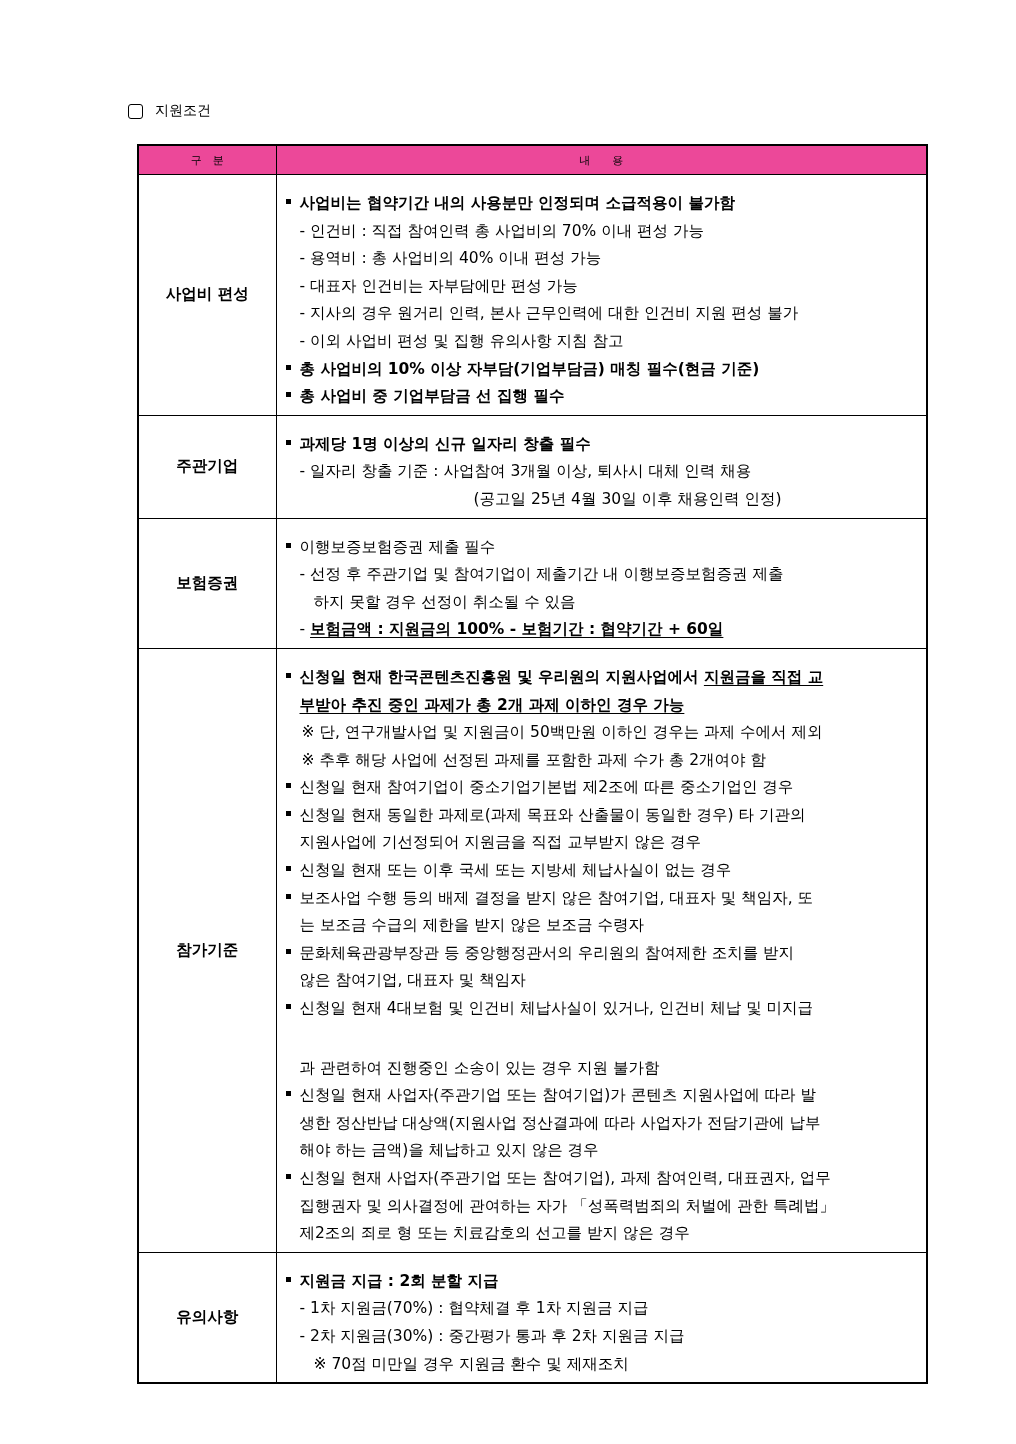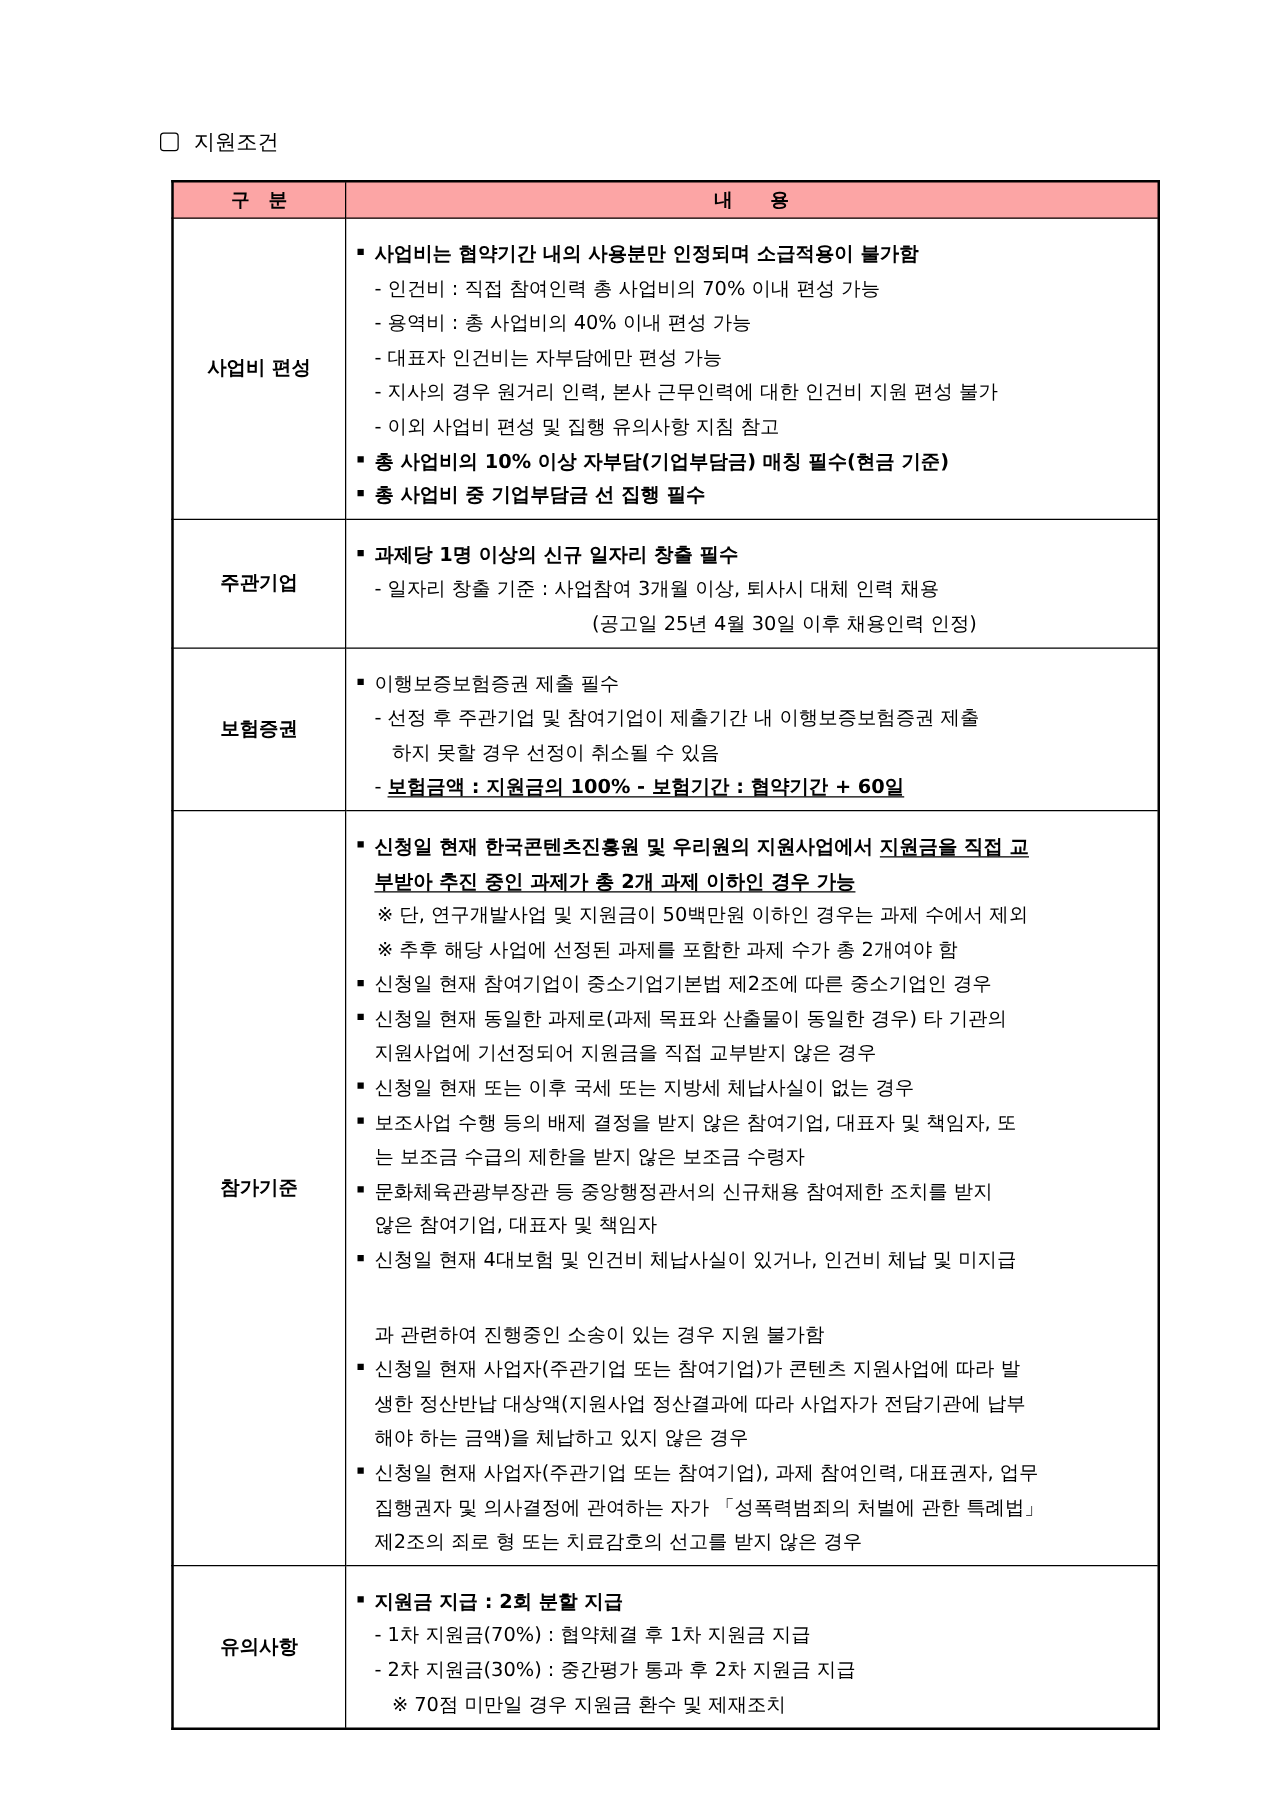--- a/index.html
+++ b/index.html
@@ -1,23 +1,23 @@
 <!DOCTYPE html>
 <html><head>
 <meta charset="utf-8">
 <style>
   html, body { margin:0; padding:0; background:#ffffff; }
   body { width:1016px; height:1444px; position:relative; font-family:"DejaVu Sans", "Liberation Sans", sans-serif; color:#000; }
-  .section-title { position:absolute; left:128px; top:102px; display:flex; align-items:center; gap:12px; font-family:"DejaVu Serif", "Liberation Serif", serif; font-size:17px; }
+  .section-title { position:absolute; left:128px; top:102px; display:flex; align-items:center; gap:12px; font-family:"DejaVu Serif", "Liberation Serif", serif; font-size:14px; }
   .checkbox-icon { width:15px; height:15px; border:1.5px solid #000; border-radius:3px; box-sizing:border-box; display:inline-block; }
   table.conditions { position:absolute; left:137px; top:144px; width:789px; border-collapse:collapse; border:2.5px solid #000; table-layout:fixed; }
   table.conditions th, table.conditions td { border:1px solid #000; }
   col.c1 { width:138px; }
   col.c2 { width:651px; }
-  thead th { background:#fca5a5; height:28px; font-weight:bold; font-size:15px; padding:0; border-bottom:1.5px solid #000; }
+  thead th { background:#ec4899; height:28px; font-weight:normal; font-size:11px; padding:0; border-bottom:1.5px solid #000; }
   .hdr-spaced { letter-spacing:0; word-spacing:28px; }
   td.cat { text-align:center; vertical-align:middle; font-weight:bold; font-size:15.5px; }
   td.content { padding:15px 8px 4px 9px; vertical-align:top; font-size:15.5px; }
   .line { line-height:27.6px; white-space:nowrap; }
   .b { font-weight:bold; }
   .sq { display:inline-block; width:5px; height:5px; background:#000; margin-right:9px; vertical-align:middle; position:relative; top:-2px; }
   .dash { padding-left:14px; }
   .cont { padding-left:28px; }
   .ref { padding-left:14px; }
   .u { text-decoration:underline; text-underline-offset:3px; }
@@ -82,21 +82,21 @@
         <div class="line b"><span class="sq"></span><span>신청일 현재 한국콘텐츠진흥원 및 우리원의 지원사업에서 </span><span class="u">지원금을 직접 교</span></div>
         <div class="line b" style="padding-left:14px;"><span class="u">부받아 추진 중인 과제가 총 2개 과제 이하인 경우 가능</span></div>
         <div class="line ref" style="padding-left:16px;">※ 단, 연구개발사업 및 지원금이 50백만원 이하인 경우는 과제 수에서 제외</div>
         <div class="line ref" style="padding-left:16px;">※ 추후 해당 사업에 선정된 과제를 포함한 과제 수가 총 2개여야 함</div>
         <div class="line"><span class="sq"></span><span>신청일 현재 참여기업이 중소기업기본법 제2조에 따른 중소기업인 경우</span></div>
         <div class="line"><span class="sq"></span><span>신청일 현재 동일한 과제로(과제 목표와 산출물이 동일한 경우) 타 기관의</span></div>
         <div class="line" style="padding-left:14px;">지원사업에 기선정되어 지원금을 직접 교부받지 않은 경우</div>
         <div class="line"><span class="sq"></span><span>신청일 현재 또는 이후 국세 또는 지방세 체납사실이 없는 경우</span></div>
         <div class="line"><span class="sq"></span><span>보조사업 수행 등의 배제 결정을 받지 않은 참여기업, 대표자 및 책임자, 또</span></div>
         <div class="line" style="padding-left:14px;">는 보조금 수급의 제한을 받지 않은 보조금 수령자</div>
-        <div class="line"><span class="sq"></span><span>문화체육관광부장관 등 중앙행정관서의 신규채용 참여제한 조치를 받지</span></div>
+        <div class="line"><span class="sq"></span><span>문화체육관광부장관 등 중앙행정관서의 우리원의 참여제한 조치를 받지</span></div>
         <div class="line" style="padding-left:14px;">않은 참여기업, 대표자 및 책임자</div>
         <div class="line"><span class="sq"></span><span>신청일 현재 4대보험 및 인건비 체납사실이 있거나, 인건비 체납 및 미지급</span></div>
         <div class="line" style="padding-left:14px;margin-top:32px;">과 관련하여 진행중인 소송이 있는 경우 지원 불가함</div>
         <div class="line"><span class="sq"></span><span>신청일 현재 사업자(주관기업 또는 참여기업)가 콘텐츠 지원사업에 따라 발</span></div>
         <div class="line" style="padding-left:14px;">생한 정산반납 대상액(지원사업 정산결과에 따라 사업자가 전담기관에 납부</div>
         <div class="line" style="padding-left:14px;">해야 하는 금액)을 체납하고 있지 않은 경우</div>
         <div class="line"><span class="sq"></span><span>신청일 현재 사업자(주관기업 또는 참여기업), 과제 참여인력, 대표권자, 업무</span></div>
         <div class="line" style="padding-left:14px;">집행권자 및 의사결정에 관여하는 자가 「성폭력범죄의 처벌에 관한 특례법」</div>
         <div class="line" style="padding-left:14px;">제2조의 죄로 형 또는 치료감호의 선고를 받지 않은 경우</div>
       </td>

